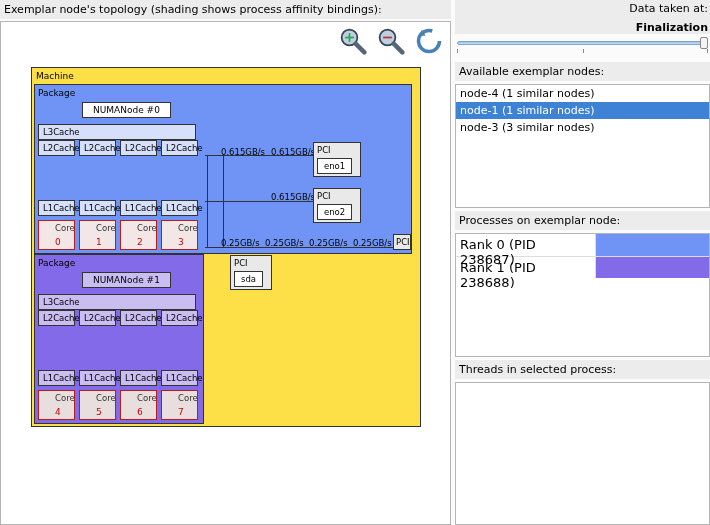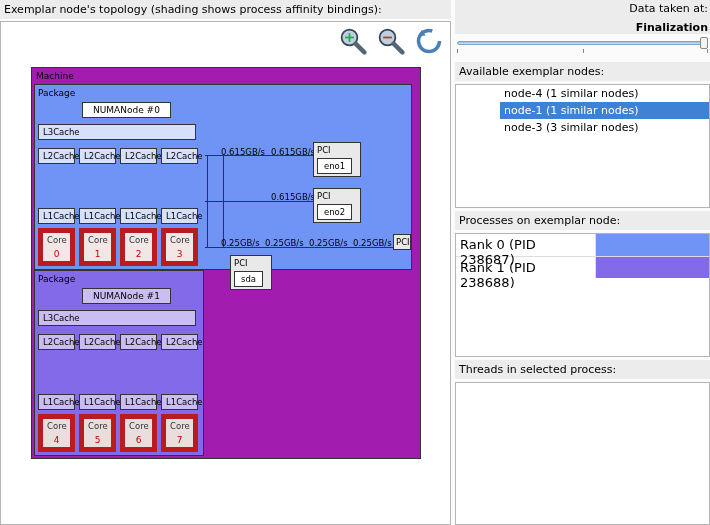--- a/index.html
+++ b/index.html
@@ -38,21 +38,21 @@
     width: 30px; height: 30px;
     display:flex;align-items:center;justify-content:center;
     cursor:pointer;
   }
 
   .machine {
     position: absolute;
     top: 45px; left: 30px;
     width: 390px;
     border: 1px solid #333;
-    background: #a21caf;
+    background: #fde047;
     font-size: 9px;
     padding: 2px;
   }
   .machine-title { padding: 1px 2px 3px 2px; font-size: 9px; }
 
   .package {
     border: 1px solid #333;
     padding: 3px;
     margin-bottom: 0;
   }
@@ -70,30 +70,30 @@
     margin-left: 44px;
   }
   .cache-row { display: flex; gap: 4px; }
   .cache {
     background: #fff;
     border: 1px solid #333;
     font-size: 8.5px;
     padding: 2px 4px;
     text-align: center;
   }
-  .l3 { width: 158px; margin-bottom: 8px; text-align: left; padding-left:4px;}
+  .l3 { width: 158px; margin-bottom: 0; text-align: left; padding-left:4px;}
   .l2, .l1 { width: 37px; }
   .l2 { margin-bottom: 4px; }
   .l1 { margin-bottom: 4px; margin-top: 40px; }
   .core-row { display: flex; gap: 4px; }
   .core {
     background: #fff0f0;
-    border: 5px solid #b91c1c;
+    border: 1px solid #b91c1c;
     width: 37px;
-    padding: 2px 4px;
+    padding: 2px 16px;
     font-size: 8.5px;
     text-align: center;
   }
   .core .core-lbl { color:#333; }
   .core .core-num { color:#c00; margin-top:4px; font-size:9px; }
 
   .pkg0 .cache, .pkg0 .core { background:#d7e0fb; }
   .pkg0 .core { background:#f2e6e6; }
   .pkg1 .cache, .pkg1 .numa { background:#c9bdf2; }
   .pkg1 .core { background:#e8dede; }
@@ -124,21 +124,21 @@
     border:1px solid #7aa6cc; border-radius:2px;
   }
   .slider-handle {
     position:absolute; top:0; right:2px; width:8px; height:12px;
     background:#f4f4f4; border:1px solid #888; border-radius:2px;
   }
   .tick { position:absolute; top:12px; width:1px; height:4px; background:#888; }
 
   .listbox {
     border:1px solid #b5b5b5; background:#fff; height:124px;
-    overflow:hidden; font-size:11px;padding-left:44px;
+    overflow:hidden; font-size:11px;
   }
   .listbox .item { padding:2px 4px; cursor:pointer; }
   .listbox .item.selected { background:#3d82d4; color:#fff; }
 
   .proc-table {
     border:1px solid #b5b5b5; background:#fff; height:124px; font-size:13px;
   }
   .proc-row { display:flex; height:22px; align-items:stretch; }
   .proc-row + .proc-row { border-top:1px solid #ddd; }
   .proc-cell-l { flex: 0 0 140px; padding:3px 4px; border-right:1px solid #ddd; }

